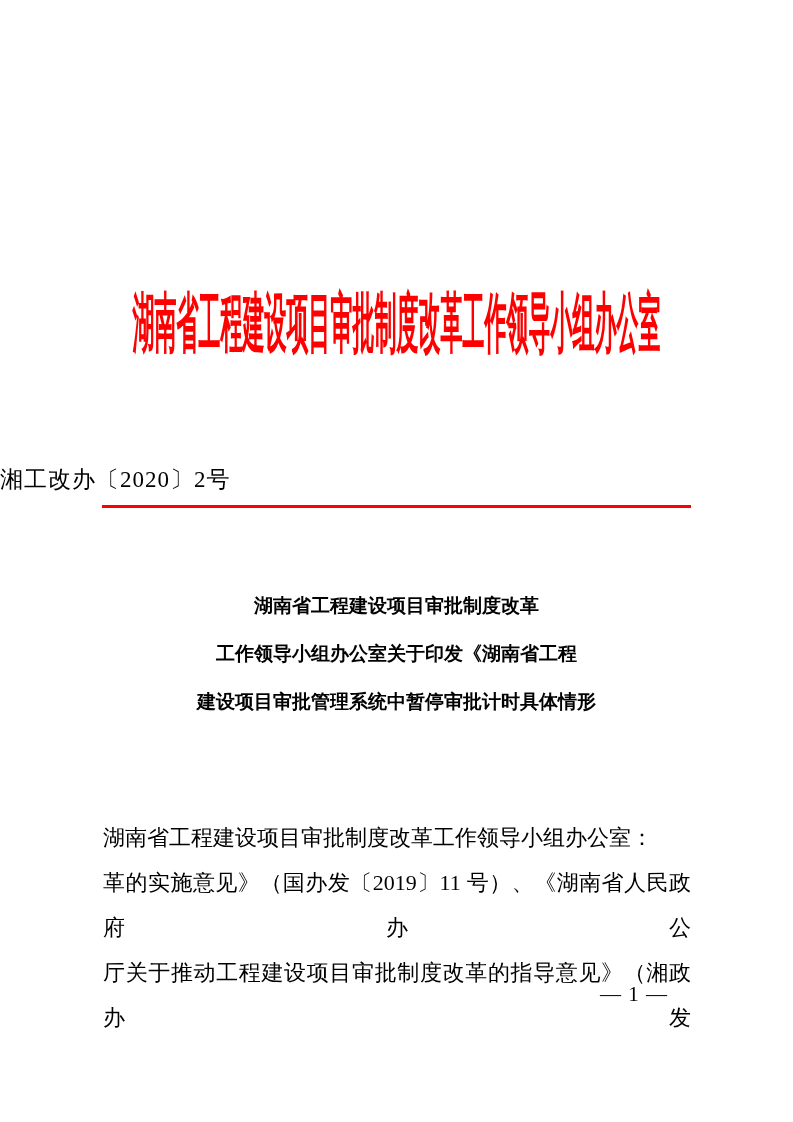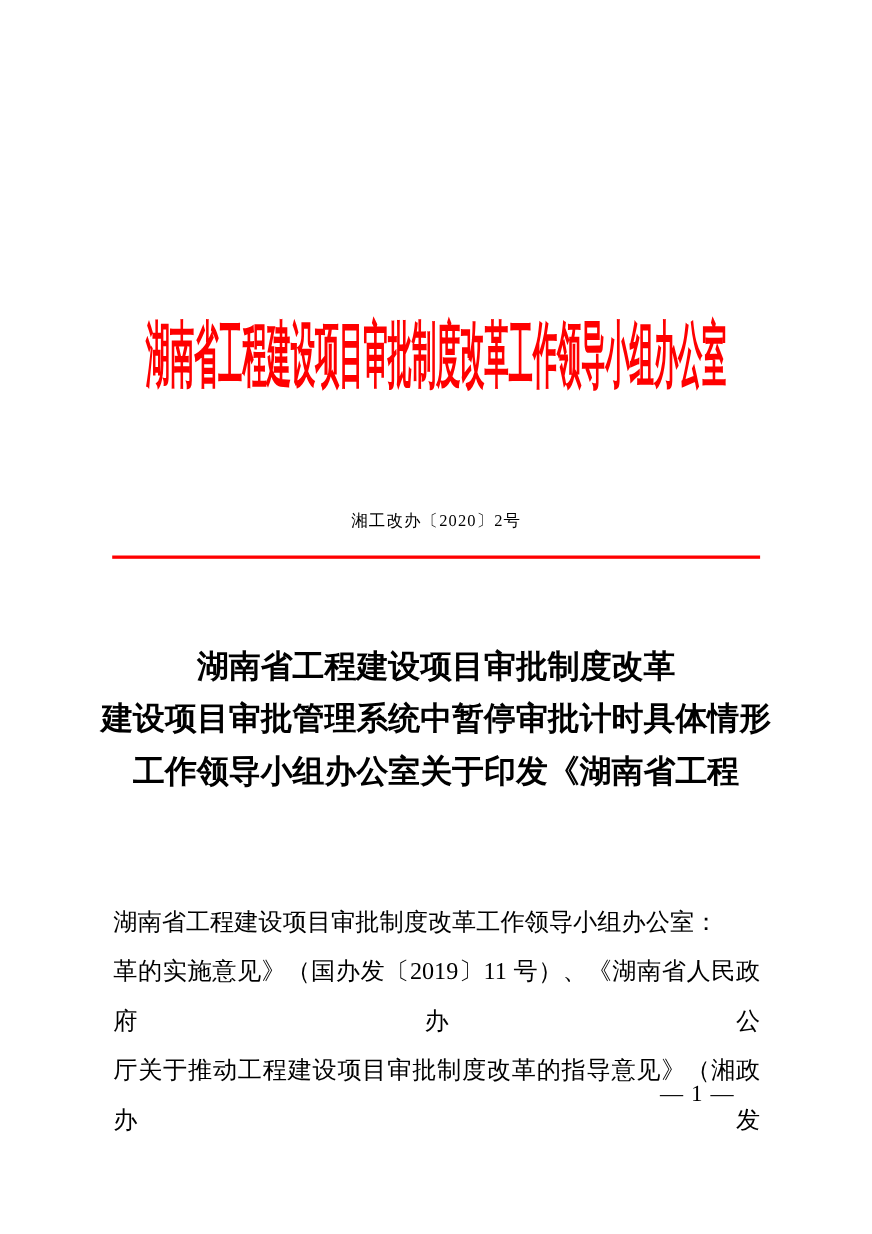--- a/index.html
+++ b/index.html
@@ -39,43 +39,42 @@
     transform-origin: center;
     letter-spacing: 0px;
   }
 
   
   .doc-number {
     position: absolute;
     top: 464px;
     left: 0;
     width: 100%;
-    text-align: center;
-    font-size: 15px;
+    font-size: 23px;
     letter-spacing: 1px;
   }
 
   
   .red-line {
     position: absolute;
     top: 505px;
     left: 102px;
     width: 589px;
     height: 3px;
     background: #ff0000;
   }
 
   
   .doc-title {
     position: absolute;
     top: 582px;
     left: 0;
     width: 100%;
     text-align: center;
-    font-size: 29px;
+    font-size: 19px;
     line-height: 48px;
     font-weight: bold;
   }
 
   
   .body-text {
     position: absolute;
     top: 815px;
     left: 103px;
     width: 588px;
@@ -111,22 +110,22 @@
   <div class="agency-header">
     <span class="banner-text">湖南省工程建设项目审批制度改革工作领导小组办公室</span>
   </div>
 
   <div class="doc-number">湘工改办〔2020〕2号</div>
 
   <div class="red-line"></div>
 
   <div class="doc-title">
     <div>湖南省工程建设项目审批制度改革</div>
+    <div>工作领导小组办公室关于印发《湖南省工程</div>
     <div>建设项目审批管理系统中暂停审批计时具体情形</div>
-    <div>工作领导小组办公室关于印发《湖南省工程</div>
   </div>
 
   <div class="body-text">
     <div class="salutation">湖南省工程建设项目审批制度改革工作领导小组办公室：</div>
     <div class="para-line">革的实施意见》（国办发〔2019〕11 号）、《湖南省人民政府办公</div>
     <div class="para-line">厅关于推动工程建设项目审批制度改革的指导意见》（湘政办发</div>
   </div>
 
   <div class="page-number">— 1 —</div>
 

